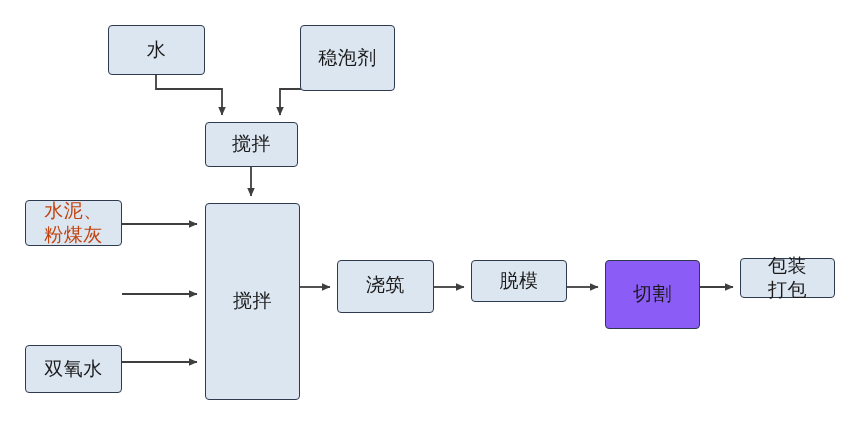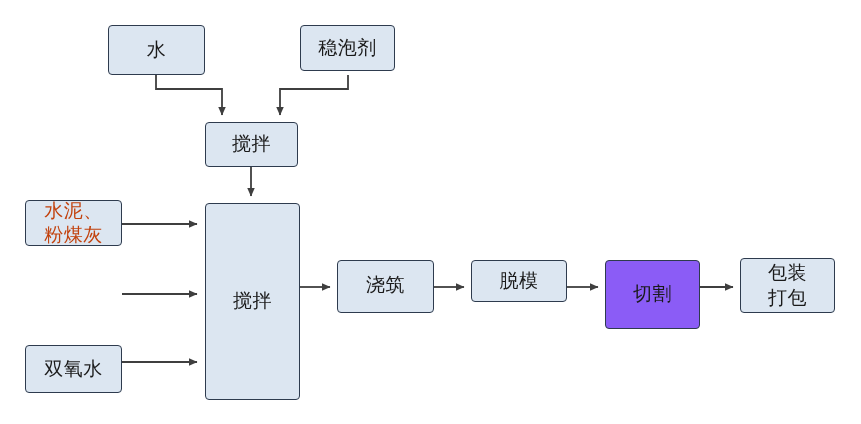--- a/index.html
+++ b/index.html
@@ -68,25 +68,25 @@
     <path d="M300,287 L330,287" fill="none" stroke="#3f3f3f" stroke-width="1.8" marker-end="url(#arrowhead)"></path>
 
     <path d="M434,287 L464,287" fill="none" stroke="#3f3f3f" stroke-width="1.8" marker-end="url(#arrowhead)"></path>
 
     <path d="M567,287 L598,287" fill="none" stroke="#3f3f3f" stroke-width="1.8" marker-end="url(#arrowhead)"></path>
 
     <path d="M700,287 L733,287" fill="none" stroke="#3f3f3f" stroke-width="1.8" marker-end="url(#arrowhead)"></path>
   </svg>
 
   <div class="node" style="left: 108px; top: 25px; width: 97px; height: 50px; background: rgb(220, 230, 241); border-color: rgb(46, 59, 78); color: rgb(26, 26, 26);">水</div>
-  <div class="node" style="left: 300px; top: 25px; width: 95px; height: 46px; background: rgb(220, 230, 241); border-color: rgb(46, 59, 78); color: rgb(26, 26, 26);">稳泡剂</div>
+  <div class="node" style="left: 300px; top: 25px; width: 95px; height: 66px; background: rgb(220, 230, 241); border-color: rgb(46, 59, 78); color: rgb(26, 26, 26);">稳泡剂</div>
   <div class="node" style="left: 205px; top: 122px; width: 93px; height: 45px; background: rgb(220, 230, 241); border-color: rgb(46, 59, 78); color: rgb(26, 26, 26);">搅拌</div>
   <div class="node" style="left: 25px; top: 200px; width: 97px; height: 46px; background: rgb(220, 230, 241); border-color: rgb(46, 59, 78); color: #c2410c;">水泥、
 粉煤灰</div>
   <div class="node" style="left: 25px; top: 345px; width: 97px; height: 48px; background: rgb(220, 230, 241); border-color: rgb(46, 59, 78); color: rgb(26, 26, 26);">双氧水</div>
   <div class="node" style="left: 205px; top: 203px; width: 95px; height: 197px; background: rgb(220, 230, 241); border-color: rgb(46, 59, 78); color: rgb(26, 26, 26);">搅拌</div>
   <div class="node" style="left: 337px; top: 260px; width: 97px; height: 53px; background: rgb(220, 230, 241); border-color: rgb(46, 59, 78); color: rgb(26, 26, 26); font-family: Liberation Mono, monospace;">浇筑</div>
   <div class="node" style="left: 471px; top: 260px; width: 96px; height: 42px; background: rgb(220, 230, 241); border-color: rgb(46, 59, 78); color: rgb(26, 26, 26);">脱模</div>
   <div class="node" style="left: 605px; top: 260px; width: 95px; height: 69px; background: #8b5cf6; border-color: rgb(46, 59, 78); color: rgb(26, 26, 26);">切割</div>
-  <div class="node" style="left: 740px; top: 258px; width: 95px; height: 55px; background: rgb(220, 230, 241); border-color: rgb(46, 59, 78); color: rgb(26, 26, 26);">包装
+  <div class="node" style="left: 740px; top: 258px; width: 95px; height: 40px; background: rgb(220, 230, 241); border-color: rgb(46, 59, 78); color: rgb(26, 26, 26);">包装
 打包</div>
 
 </div>
 
 </body></html>

